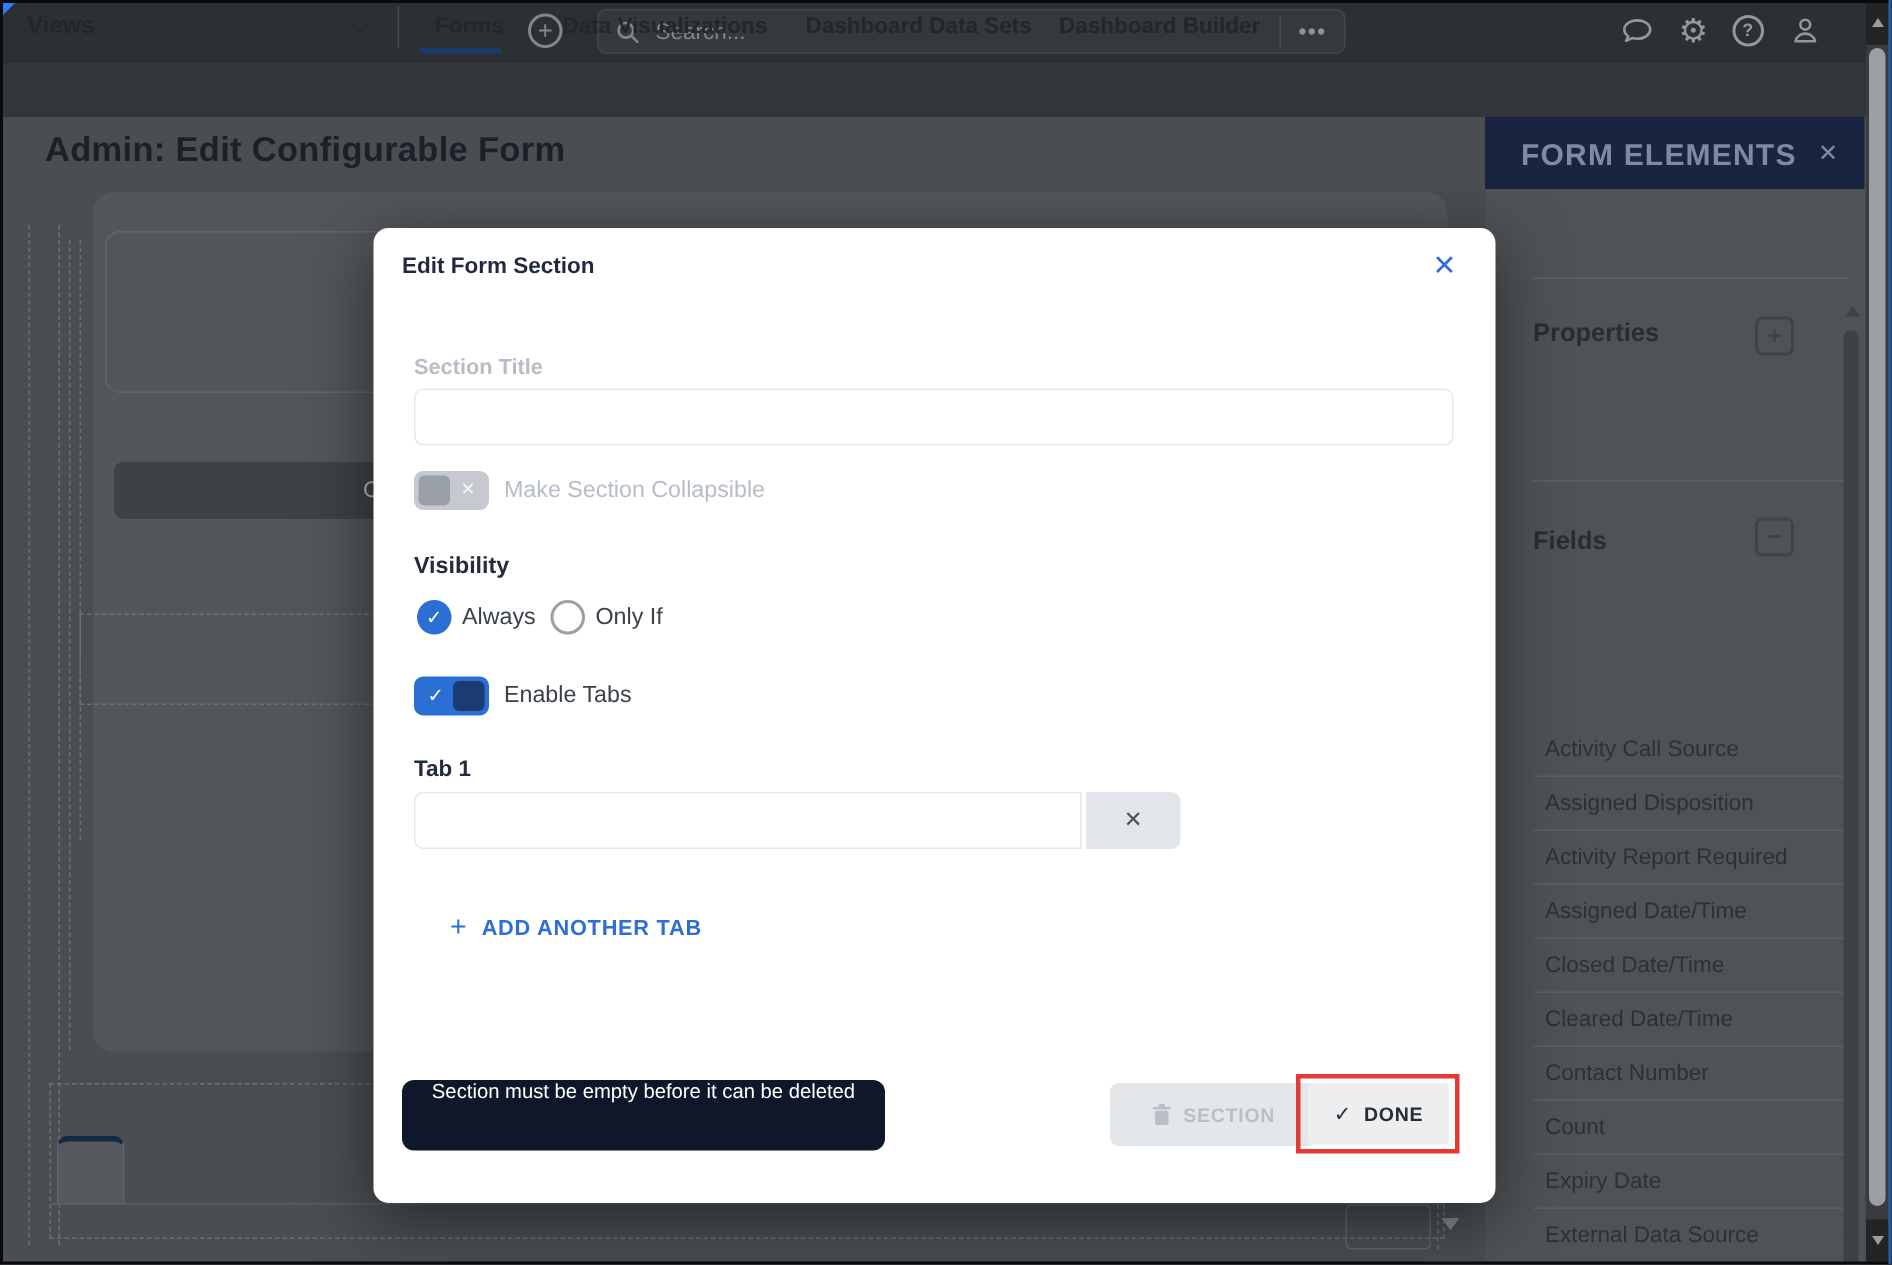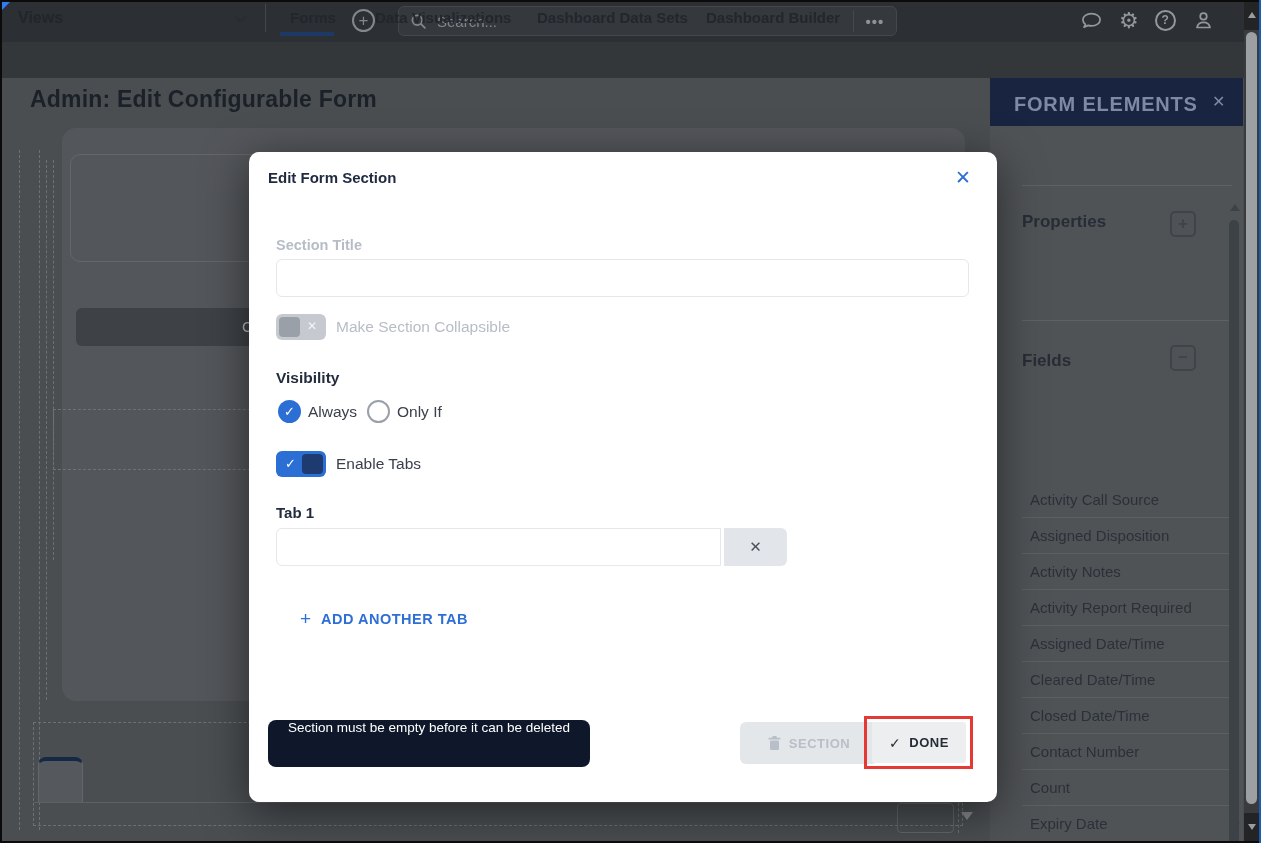--- a/index.html
+++ b/index.html
@@ -186,25 +186,24 @@
     <div class="abs panel-group-label" style="top:134px;">Properties</div>
     <div class="abs sq-toggle" style="top:133px;"><span>+</span></div>
 
     <div class="abs panel-div" style="top:242px;"></div>
     <div class="abs panel-group-label" style="top:273px;">Fields</div>
     <div class="abs sq-toggle" style="top:267px;"><span>−</span></div>
 
     <div class="abs field-list">
       <div class="field-row">Activity Call Source</div>
       <div class="field-row">Assigned Disposition</div>
-      <div class="field-row">Activity Notes</div>
       <div class="field-row">Activity Report Required</div>
       <div class="field-row">Assigned Date/Time</div>
+      <div class="field-row">Closed Date/Time</div>
       <div class="field-row">Cleared Date/Time</div>
-      <div class="field-row">Closed Date/Time</div>
       <div class="field-row">Contact Number</div>
       <div class="field-row">Count</div>
       <div class="field-row">Expiry Date</div>
       <div class="field-row">External Data Source</div>
 
     </div>
 
     <div class="abs tri panel-sb-up"></div>
     <div class="abs panel-sb-thumb"></div>
     <div class="abs tri panel-sb-down"></div>

